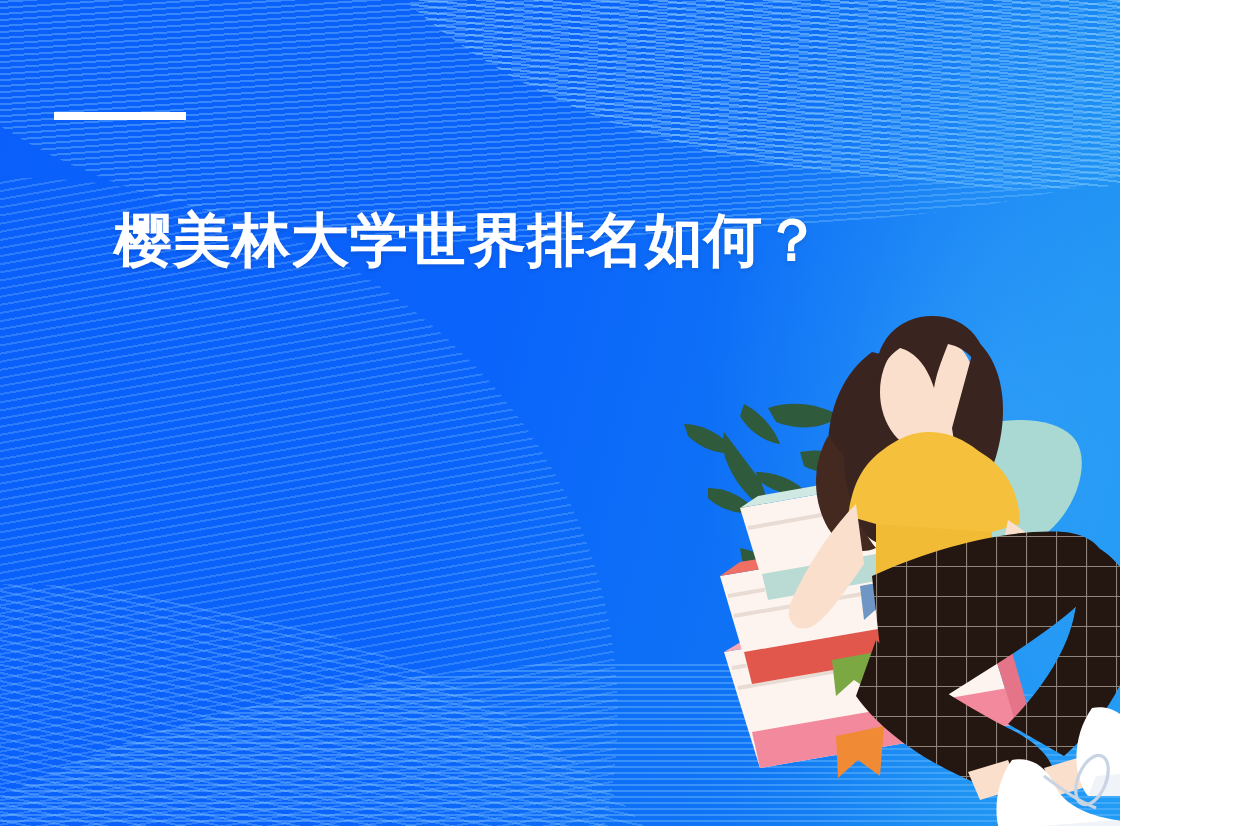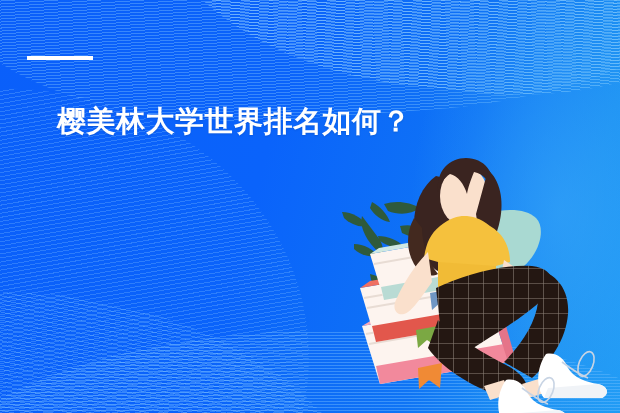--- a/index.html
+++ b/index.html
@@ -2,21 +2,21 @@
 <html><head>
 <meta charset="utf-8">
 <style>
   html, body {
     margin: 0;
     padding: 0;
     background: #ffffff;
   }
   #banner {
     position: relative;
-    width: 620px;
+    width: 560px;
     height: 413px;
     overflow: hidden;
     font-family: "Liberation Sans", "DejaVu Sans", sans-serif;
     background: linear-gradient(105deg, #0a5ffa 0%, #0a63fb 42%, #0f74f5 70%, #1b90f2 88%, #1f9bf5 100%);
   }
 
   
   .waves {
     position: absolute;
     inset: 0;

